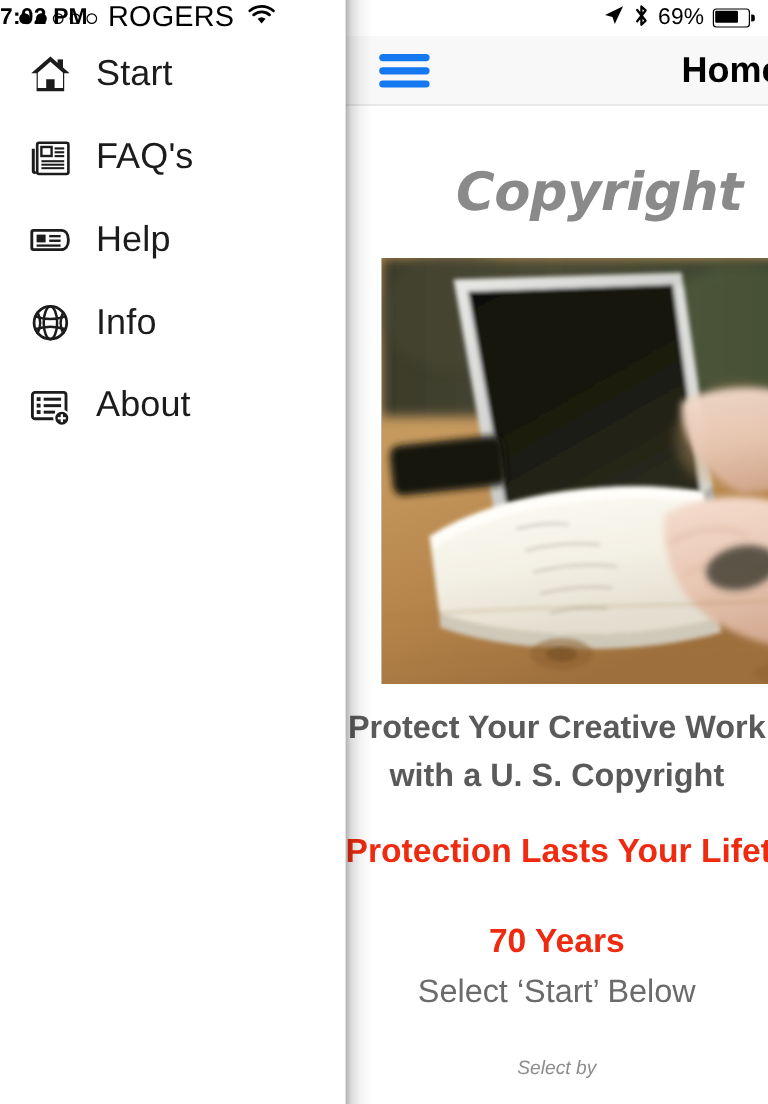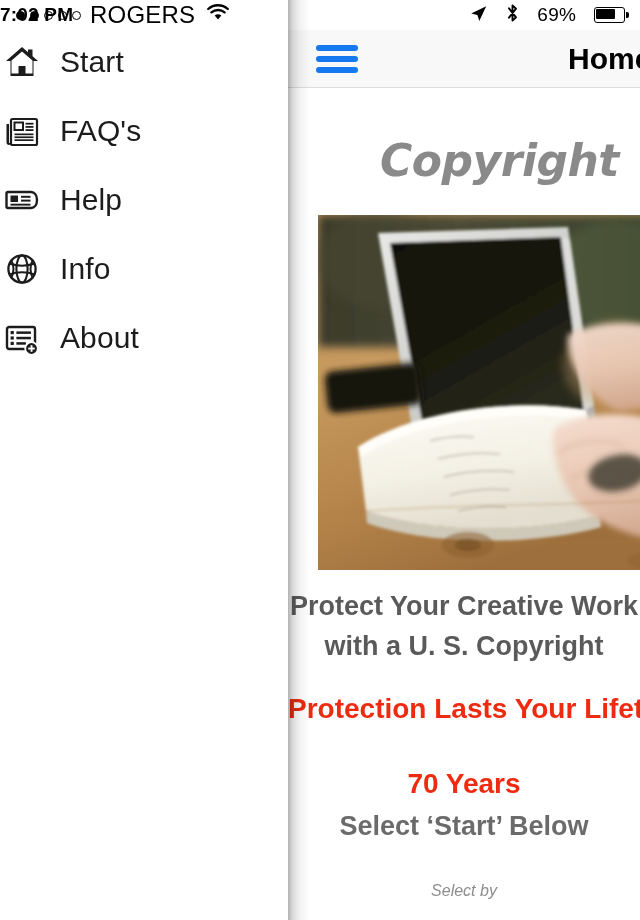--- a/index.html
+++ b/index.html
@@ -27,21 +27,21 @@
   .wifi{ margin-left:5px; display:block; }
 
   .sb-center{
     position:absolute; left:0; top:0; width:640px; height:30px;
     display:flex; align-items:center; justify-content:flex-start;
   }
   .clock{ font-size:19px; font-weight:bold; color:#000; letter-spacing:.2px; }
 
   .sb-right{
     position:absolute; right:12px; top:0; height:30px;
-    display:flex; align-items:center; gap:18px;
+    display:flex; align-items:center; gap:7px;
   }
   .battpct{ font-size:19px; color:#000; letter-spacing:.2px; }
   .battery{ position:relative; width:34px; height:16px; }
   .batt-body{
     position:absolute; left:0; top:0; width:31px; height:16px;
     border:1.5px solid #000; border-radius:3px;
   }
   .batt-fill{
     position:absolute; left:2px; top:2px; height:10px; background:#000; border-radius:1px;
   }
@@ -51,21 +51,21 @@
   }
 
   
   .drawer{
     position:absolute; left:0; top:0; width:288px; height:920px;
     background:#ffffff; z-index:40;
   }
   .drawer-inner{ position:absolute; left:0; top:30px; width:288px; height:890px; }
   .menu-item{
     position:absolute; left:0; width:288px; height:58px;
-    display:flex; align-items:center; 
+    display:flex; align-items:center; padding-left:20px;
   }
   .menu-icon{
     width:44px; height:44px; flex:0 0 44px;
     display:flex; align-items:center; justify-content:center;
   }
   .menu-label{
     margin-left:16px; font-size:30px; color:#1c1c1c; letter-spacing:.1px;
     white-space:nowrap;
   }
   .drawer-shadow{
@@ -123,21 +123,21 @@
 
   .redline{
     position:absolute; left:0; top:600px; width:352px;
     text-align:center; font-size:28px; font-weight:bold; color:#ee2b10;
     line-height:39px; white-space:nowrap;
   }
   .redline .l2{ display:block;margin-top:36px; }
 
   .selectline{
     position:absolute; left:0; top:722px; width:352px;
-    text-align:center; font-size:27px; color:#6b6b6b; white-space:nowrap;font-weight:bold;
+    text-align:center; font-size:27px; color:#6b6b6b; white-space:nowrap;
   }
 
   .footer{
     position:absolute; left:0; top:793px; width:352px;
     text-align:center; font-size:16px; font-style:italic; color:#8d8d8d;
     white-space:nowrap;
   }
 </style>
 </head>
 <body>

